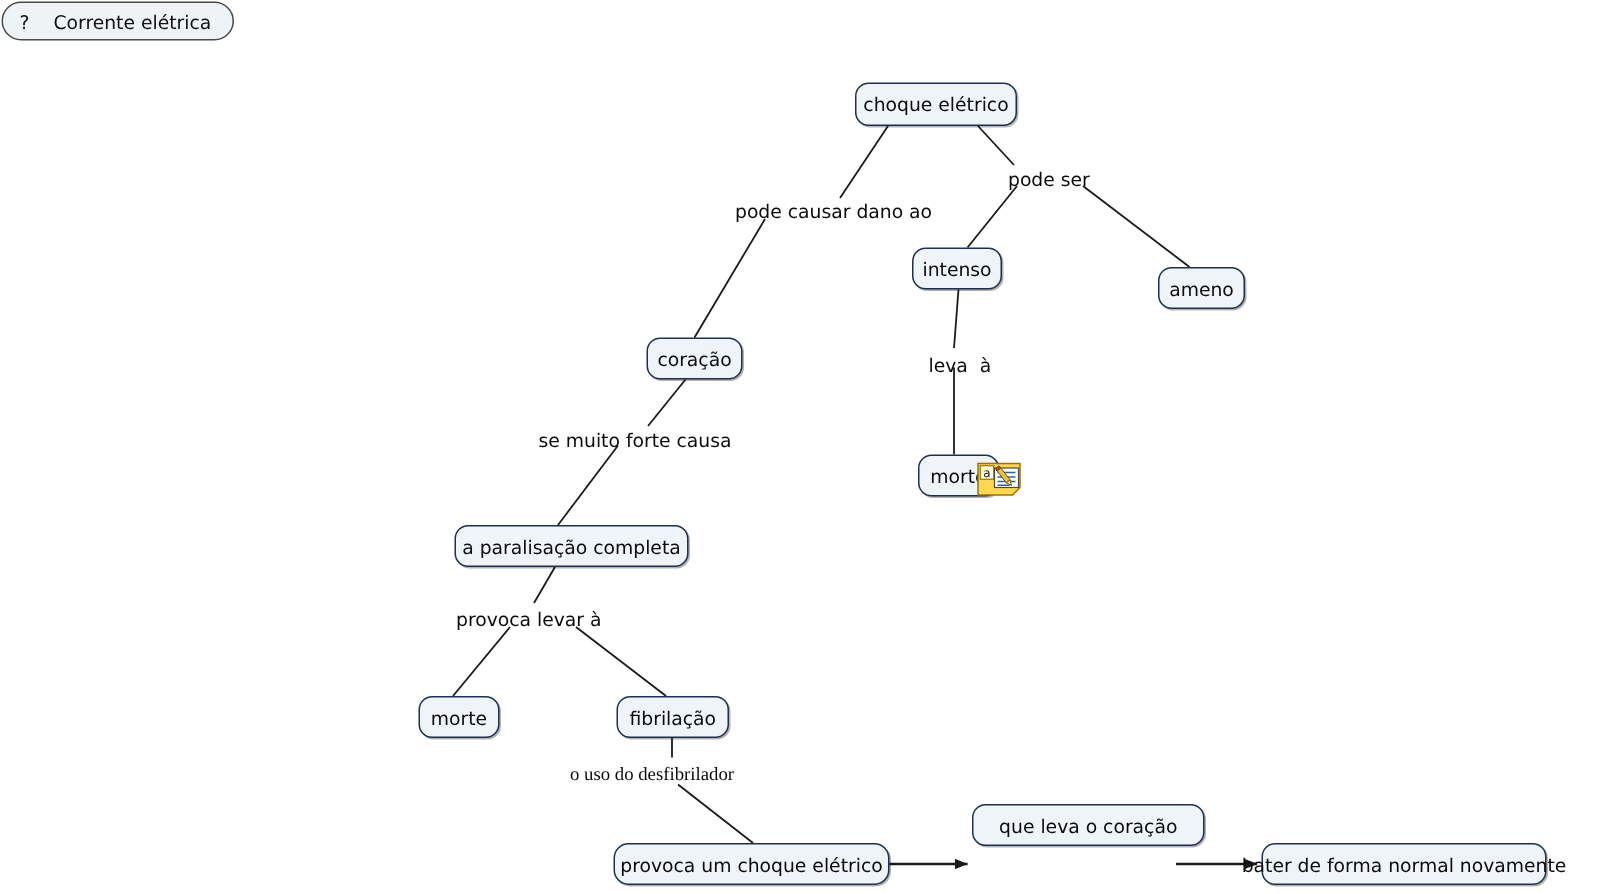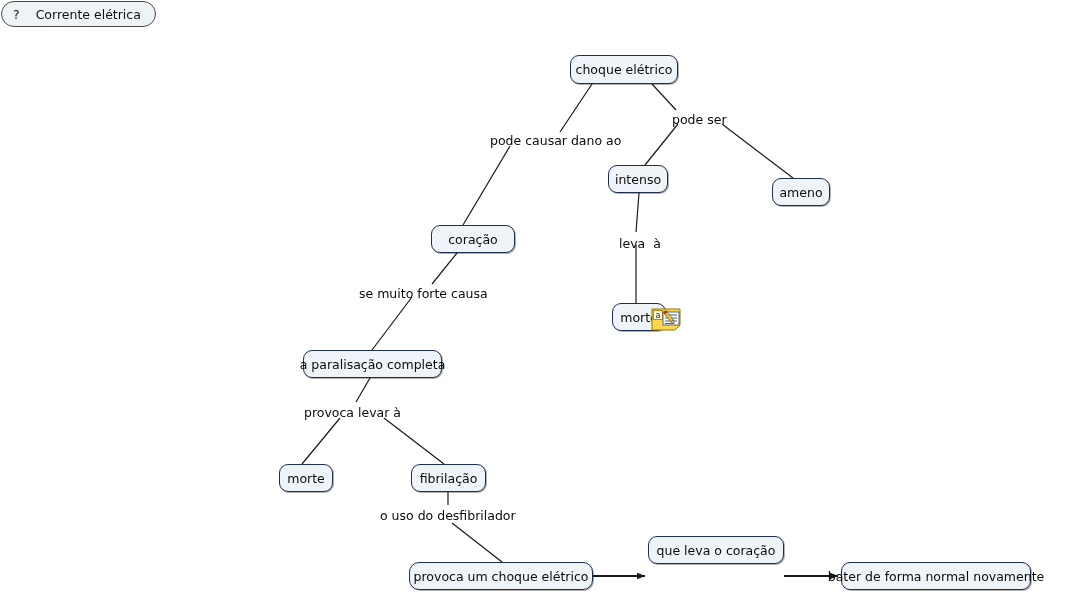--- a/index.html
+++ b/index.html
@@ -121,36 +121,36 @@
         <line x1="384" y1="418" x2="444" y2="464" stroke="#1a1a1a" stroke-width="1.2"></line>
         <line x1="448" y1="492" x2="448" y2="505" stroke="#1a1a1a" stroke-width="1.2"></line>
         <line x1="452" y1="523" x2="502" y2="562" stroke="#1a1a1a" stroke-width="1.2"></line>
         <line x1="593" y1="576" x2="645" y2="576" stroke="#1a1a1a" stroke-width="1.8" marker-end="url(#arrowhead)"></line>
         <line x1="784" y1="576" x2="838" y2="576" stroke="#1a1a1a" stroke-width="1.8" marker-end="url(#arrowhead)"></line>
       </g>
   </svg>
 
   <div id="nodes-group">
       <div class="node" style="left: 570px; top: 55px; width: 108px; height: 29px;">choque elétrico</div>
-      <div class="node" style="left: 431px; top: 225px; width: 84px; height: 28px;">coração</div>
+      <div class="node" style="left: 431px; top: 225px; width: 64px; height: 28px;">coração</div>
       <div class="node" style="left: 608px; top: 165px; width: 60px; height: 28px;">intenso</div>
       <div class="node" style="left: 772px; top: 178px; width: 58px; height: 28px;">ameno</div>
       <div class="node" style="left: 612px; top: 303px; width: 54px; height: 28px;">morte</div>
-      <div class="node" style="left: 303px; top: 350px; width: 139px; height: 28px;">a paralisação completa</div>
+      <div class="node" style="left: 303px; top: 350px; width: 156px; height: 28px;">a paralisação completa</div>
       <div class="node" style="left: 279px; top: 464px; width: 54px; height: 28px;">morte</div>
       <div class="node" style="left: 411px; top: 464px; width: 75px; height: 28px;">fibrilação</div>
       <div class="node" style="left: 409px; top: 562px; width: 184px; height: 28px; border-radius: 10px;">provoca um choque elétrico</div>
-      <div class="node" style="left: 648px; top: 536px; width: 136px; height: 28px;">que leva o coração</div>
+      <div class="node" style="left: 648px; top: 536px; width: 155px; height: 28px;">que leva o coração</div>
       <div class="node" style="left: 841px; top: 562px; width: 190px; height: 28px;">bater de forma normal novamente</div>
       <div class="edge-label" style="left: 490px; top: 135px;">pode causar dano ao</div>
       <div class="edge-label" style="left: 672px; top: 114px;">pode ser</div>
       <div class="edge-label" style="left: 619px; top: 238px;">leva  à</div>
       <div class="edge-label" style="left: 359px; top: 288px;">se muito forte causa</div>
       <div class="edge-label" style="left: 304px; top: 407px;">provoca levar à</div>
-      <div class="edge-label" style="left: 380px; top: 510px;">o uso do desfibrilador</div>
+      <div class="edge-label" style="left: 380px; top: 510px; font-family: Liberation Serif, serif;">o uso do desfibrilador</div>
       <div class="note-icon" style="left: 651px; top: 307px;"><svg viewBox="0 0 30 24" width="30" height="24" xmlns="http://www.w3.org/2000/svg">
           <path d="M1 2 h28 v16 l-5 5 h-23 z" fill="#ffd84d" stroke="#9a7400" stroke-width="1"></path>
           <rect x="2.5" y="3.5" width="9" height="9" fill="#fffbe0" stroke="#9a7400" stroke-width="0.8"></rect>
           <text x="7" y="11" font-family="DejaVu Sans, sans-serif" font-size="8" text-anchor="middle" fill="#222">a</text>
           <rect x="12" y="5" width="16" height="13" fill="#ffffff" stroke="#4a4a4a" stroke-width="0.8"></rect>
           <line x1="14" y1="8" x2="26" y2="8" stroke="#3060b0" stroke-width="1"></line>
           <line x1="14" y1="11" x2="26" y2="11" stroke="#3060b0" stroke-width="1"></line>
           <line x1="14" y1="14" x2="26" y2="14" stroke="#3060b0" stroke-width="1"></line>
           <line x1="14" y1="16.5" x2="22" y2="16.5" stroke="#3060b0" stroke-width="1"></line>
           <g transform="rotate(-38 20 11)">

